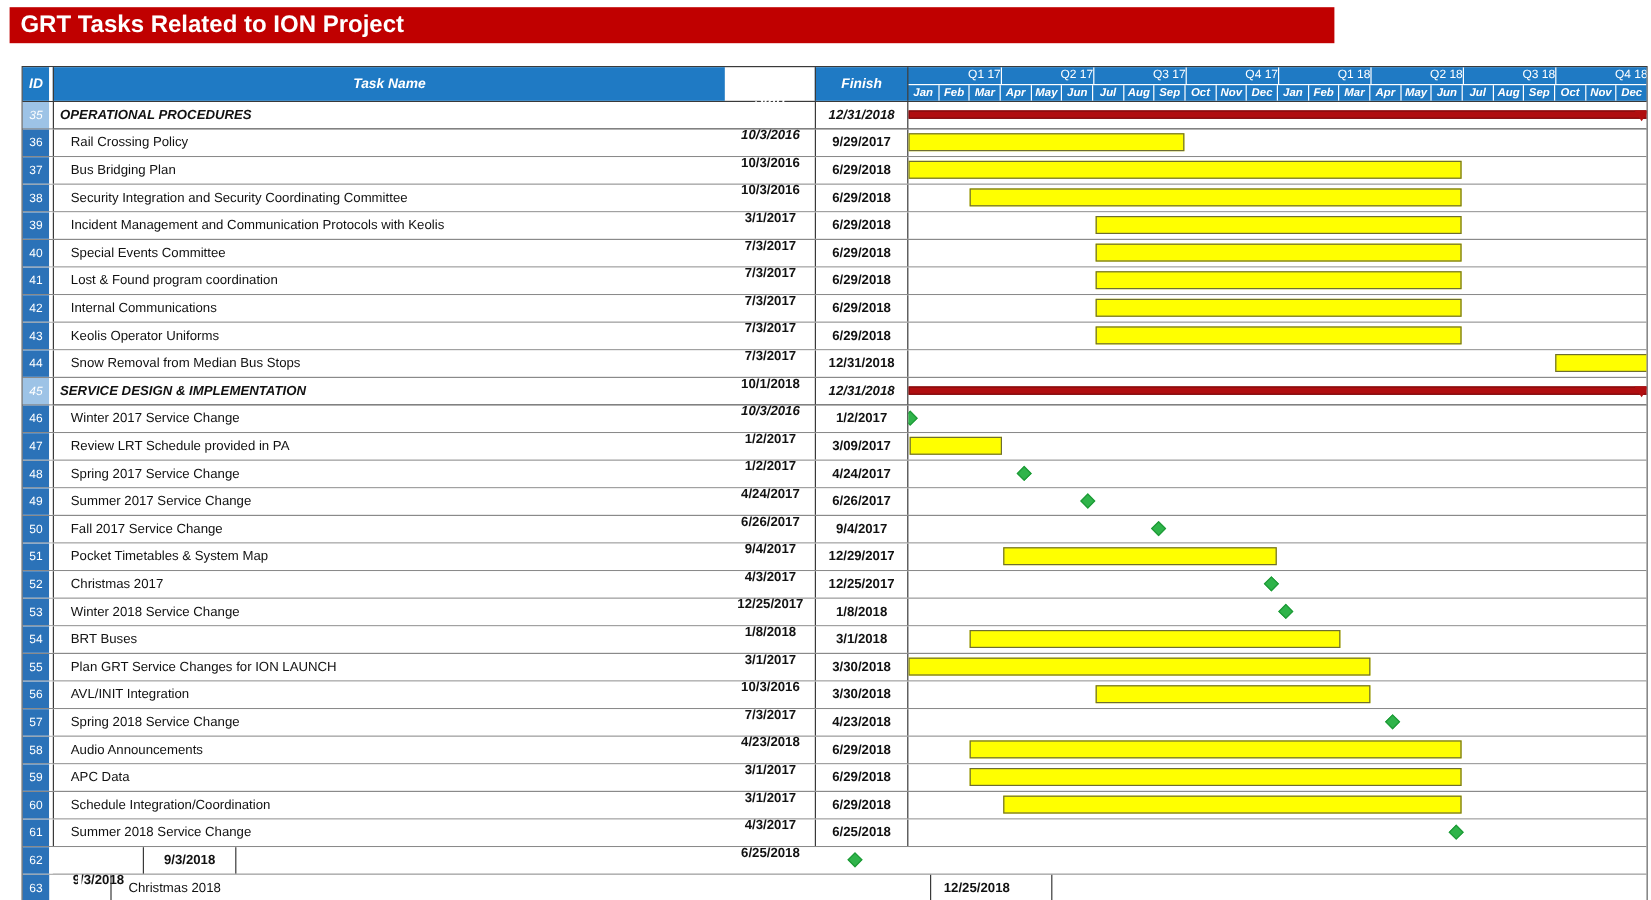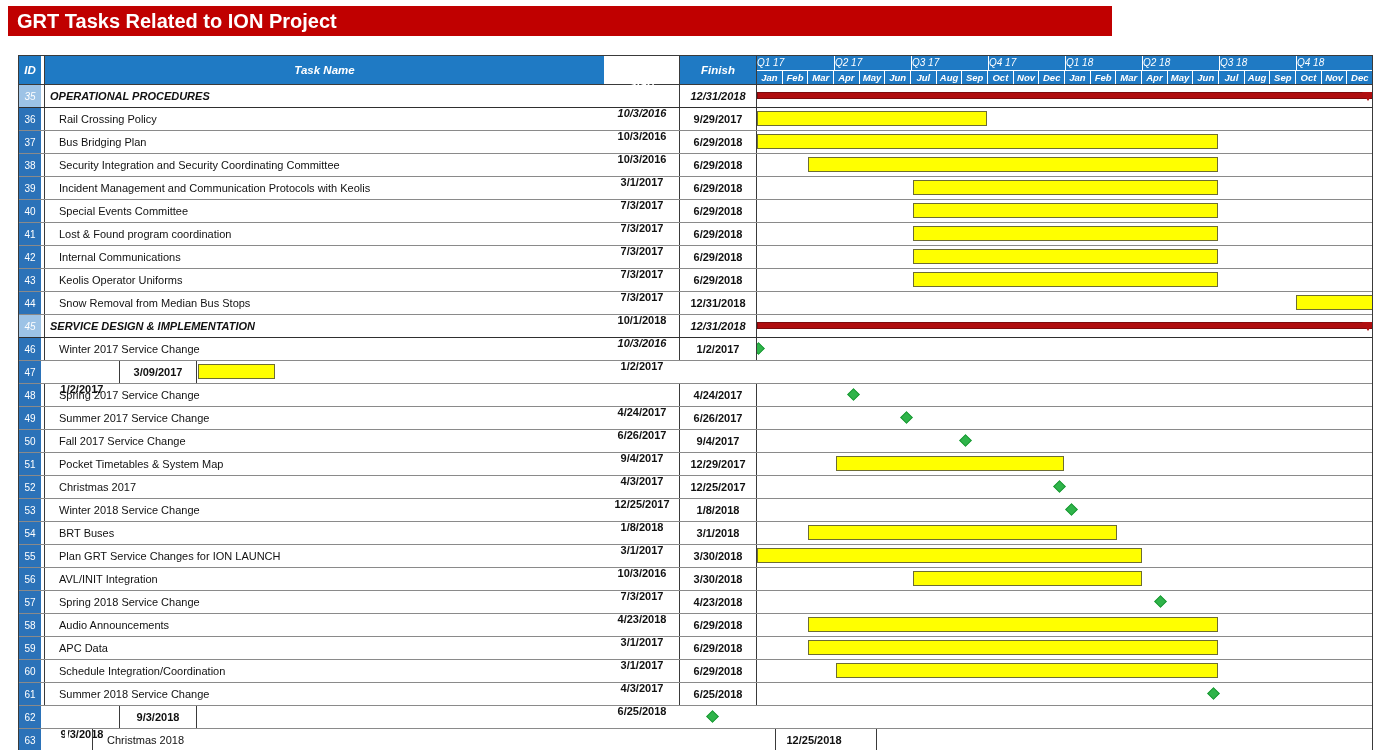--- a/index.html
+++ b/index.html
@@ -27,21 +27,21 @@
   .tl-col{flex:0 0 616px;width:616px;border-left:1.5px solid var(--colline);
     position:relative;overflow:hidden;}
 
   .hdr-row{display:flex;height:28px;border-bottom:1.5px solid var(--colline);}
   .hdr-cell{background:var(--hdrblue);color:#fff;font-style:italic;font-weight:bold;
     font-size:11.5px;display:flex;align-items:center;justify-content:center;}
   .tl-hdr{display:flex;flex-direction:column;background:var(--hdrblue);}
   .q-row{display:flex;height:13.5px;}
   .m-row{display:flex;height:13.5px;border-top:1px solid #fff;}
   .q-cell{flex:0 0 77px;width:77px;box-sizing:border-box;border-left:1px solid #fff;
-    color:#fff;font-style:italic;font-size:10px;line-height:13px;text-align:left;}
+    color:#fff;font-size:10px;line-height:13px;text-align:right;}
   .m-cell{flex:1 1 0;box-sizing:border-box;border-left:1px solid #fff;color:#fff;
     font-style:italic;font-weight:bold;font-size:9.5px;line-height:13px;text-align:center;}
   .q-cell:first-child,.m-cell:first-child{border-left:none;}
 
   .row{display:flex;height:22px;border-bottom:1px solid var(--rowline);background:#fff;}
   .row:last-child{border-bottom:none;gap:24px;}
   .row.summary{border-bottom:1.5px solid #2f2f2f;font-style:italic;}
   .id-cell{background:var(--idblue);color:#fff;font-size:10px;
     display:flex;align-items:center;justify-content:center;}
   .row.summary .id-cell{background:var(--sumid);}
@@ -231,20 +231,21 @@
         <div class="cell task-col name-cell">Winter 2017 Service Change</div>
         <div class="cell start-col date-cell">1/2/2017</div>
         <div class="cell finish-col date-cell">1/2/2017</div>
         <div class="cell tl-col">
           <div class="milestone" style="left: -3.2557px;"></div>
         </div>
       </div>
       <div class="row">
         <div class="cell id-col id-cell">47</div>
         <div class="cell gap-col"></div>
+        <div class="cell task-col name-cell">Review LRT Schedule provided in PA</div>
         <div class="cell start-col date-cell">1/2/2017</div>
         <div class="cell finish-col date-cell">3/09/2017</div>
         <div class="cell tl-col">
           <div class="bar" style="left: 0.844298px; width: 76.6623px;"></div>
         </div>
       </div>
       <div class="row">
         <div class="cell id-col id-cell">48</div>
         <div class="cell gap-col"></div>
         <div class="cell task-col name-cell">Spring 2017 Service Change</div>

